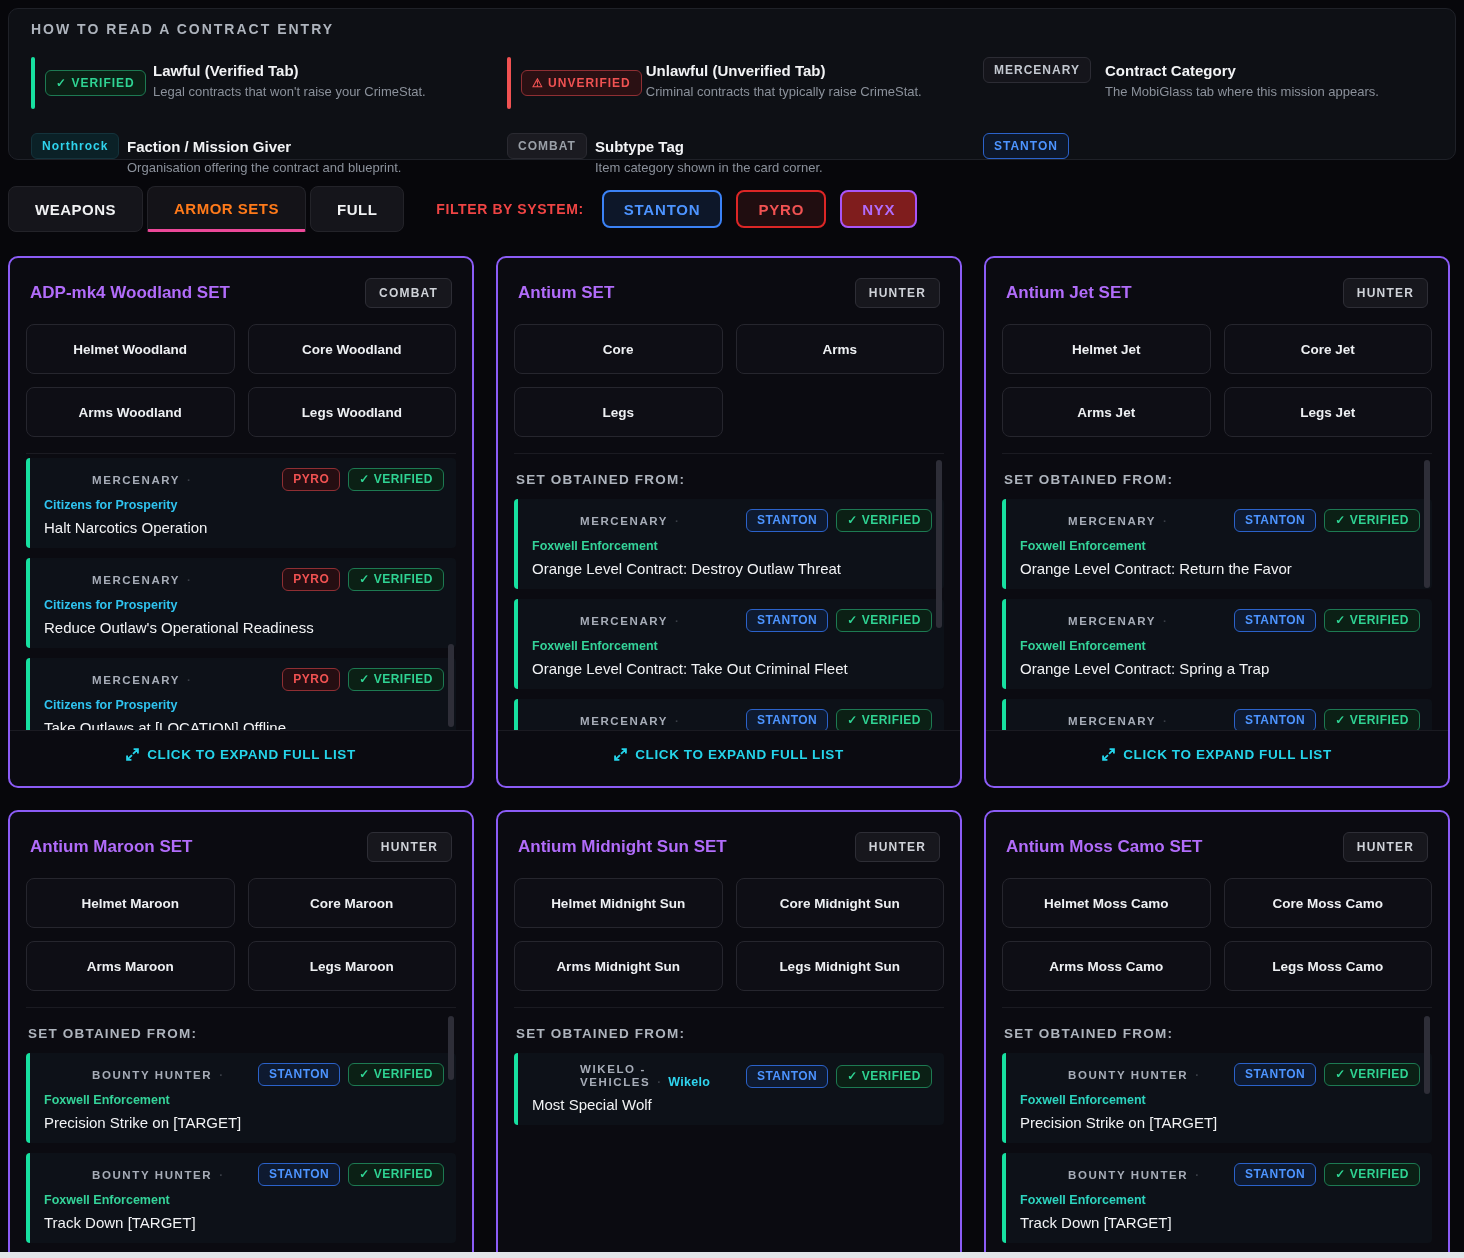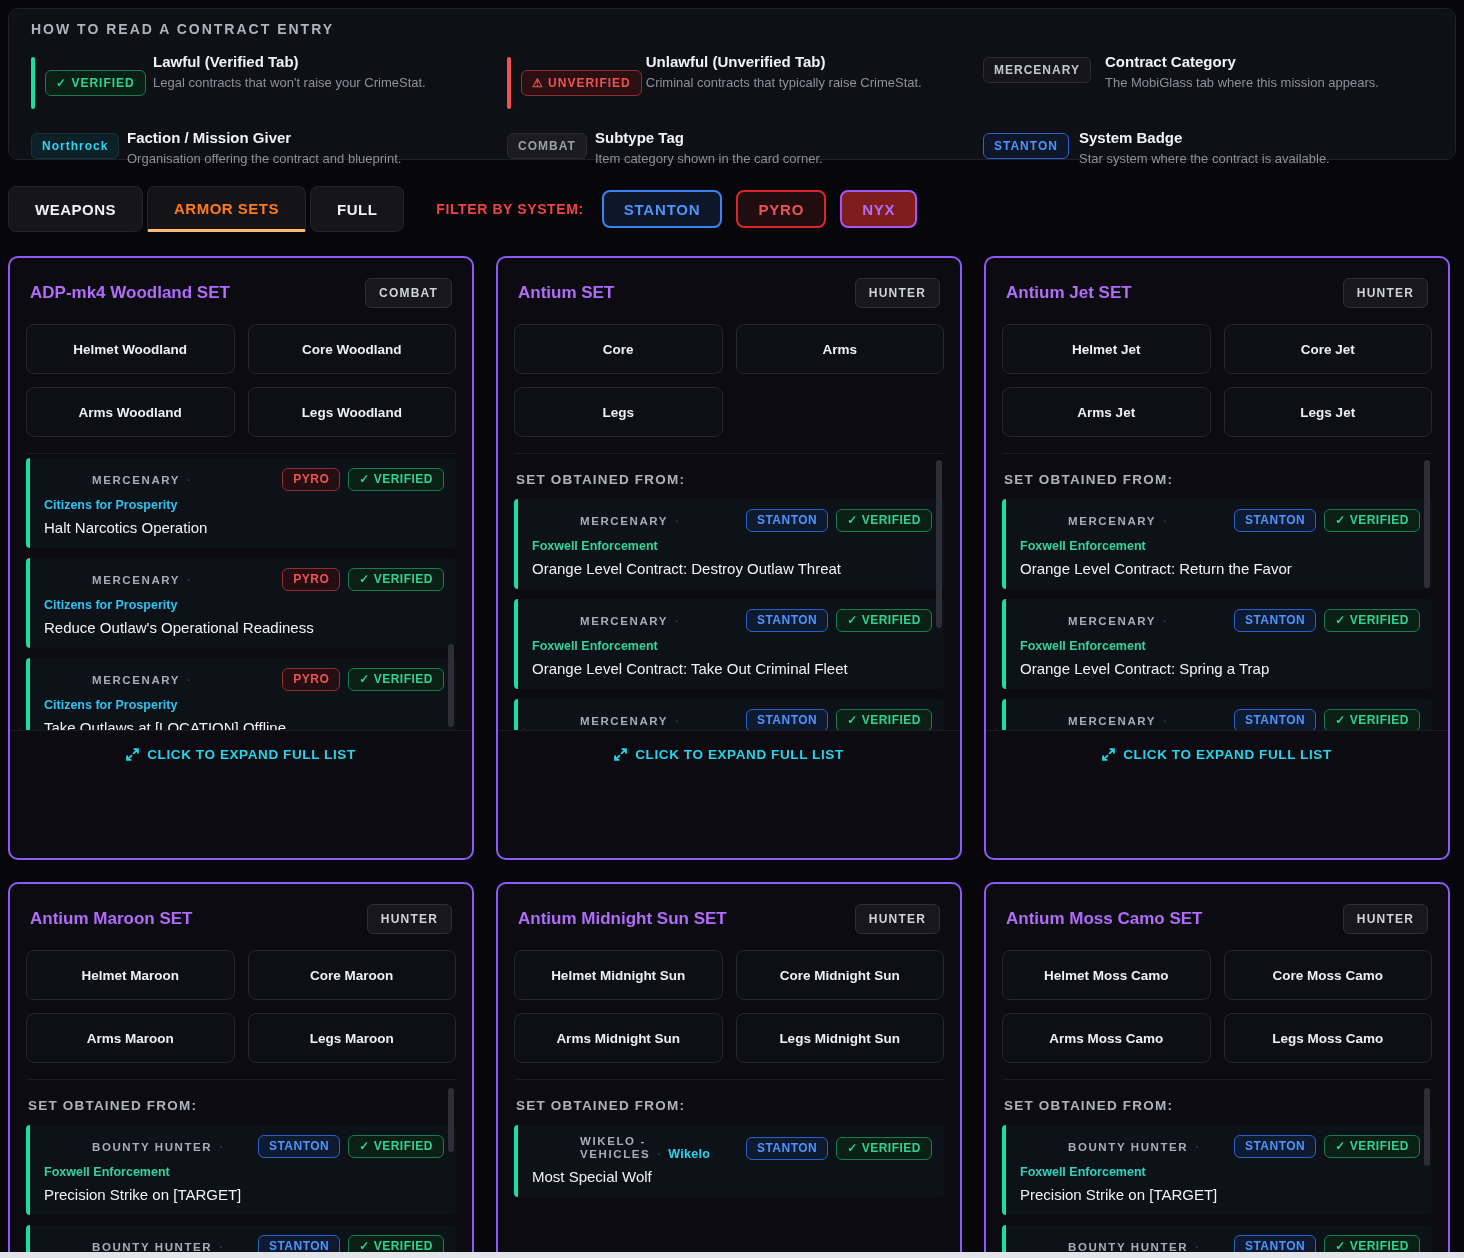--- a/index.html
+++ b/index.html
@@ -32,53 +32,53 @@
   .pill {
     display:inline-block; font-size:12px; font-weight:700; letter-spacing:1px;
     padding:5px 10px; border-radius:6px; white-space:nowrap;
   }
   .pill.lp-verified { color:#2fd393; background:#0b2015; border:1px solid #1d7a52; }
   .pill.lp-unverified { color:#f05252; background:#2a1013; border:1px solid #8f2f33; }
   .pill.lp-category { color:#c3c8d0; background:#15151b; border:1px solid #2c2c34; }
   .pill.lp-faction { color:#2fd4ee; background:#0b2127; border:1px solid #14333c; }
   .pill.lp-subtype { color:#9aa0a8; background:#1b1b21; border:1px solid #2a2a31; }
   .pill.lp-system { color:#4d94ff; background:#0d1729; border:1px solid #2b62c9; }
-  .legend-text { margin-left:4px; }
+  .legend-text { margin-left:4px;margin-top:9px; }
   .legend-item-title { color:#f2f3f5; font-size:15px; font-weight:700; }
   .legend-item-desc { color:#8b919b; font-size:13px; margin-top:5px; }
 
   
   .tabbar { display:flex; align-items:center; margin:26px 0 24px 0; }
   .tab {
     background:#15151b; border:1px solid #232329; border-radius:8px;
     color:#f1f2f4; font-weight:700; font-size:15px; letter-spacing:0.5px;
     padding:0 26px; height:46px; margin-right:4px; cursor:pointer;
     font-family:inherit;
   }
   .tab.active {
-    color:#ff7a1a; border-bottom:3px solid #fdba74; background:#141318;
+    color:#ff7a1a; border-bottom:3px solid #ec4899; background:#141318;
     border-radius:8px 8px 2px 2px;
   }
   .filter-label { color:#ef4444; font-weight:700; font-size:14px; letter-spacing:0.6px; margin:0 18px 0 28px; }
   .filter-btn {
     font-family:inherit; font-weight:700; font-size:15px; letter-spacing:0.8px;
     border-radius:8px; border:2px solid; height:38px; padding:0 20px;
     margin-right:14px; cursor:pointer;
   }
   .filter-btn.blue { color:#4d94ff; border-color:#3b82f6; background:#0d1729; }
   .filter-btn.red { color:#f05252; border-color:#dc2626; background:#200d10; }
   .filter-btn.purple { color:#b16cfa; border-color:#a855f7; background:#7f1d1d; }
 
   
   .card-grid { display:grid; grid-template-columns:repeat(3, 466px); gap:22px; }
   .card {
     background:#0b0b11; border:2px solid #8b5cf6; border-radius:10px;
     padding:16px 16px 0 16px; overflow:hidden;
   }
-  .card-grid .card:nth-child(-n+3) { height:604px; }
+  .card-grid .card:nth-child(-n+3) { height:532px; }
   .card-grid .card:nth-child(n+4) { height:560px; }
 
   .card-head { display:flex; justify-content:space-between; align-items:center; padding:4px 4px 0 4px; }
   .card-title { color:#b16cfa; font-size:17px; font-weight:700; }
   .subtype-badge {
     color:#cfd2d8; background:#17171d; border:1px solid #2e2e36; border-radius:6px;
     font-size:12px; font-weight:700; letter-spacing:1.2px; padding:7px 13px;
   }
   .items-grid { display:grid; grid-template-columns:1fr 1fr; gap:13px; margin-top:16px; }
   .item-btn {
@@ -195,24 +195,20 @@
         <span class="legend-text">
           <div class="legend-item-title">Subtype Tag</div>
           <div class="legend-item-desc">Item category shown in the card corner.</div>
         </span>
       </div>
 
       <div class="legend-item">
         <span class="legend-badge-zone" style="flex-basis:92px">
           <span class="pill lp-system">STANTON</span>
         </span>
-        <span class="legend-text">
-          <div class="legend-item-title">System Badge</div>
-          <div class="legend-item-desc">Star system where the contract is available.</div>
-        </span>
       </div>
 
     </div>
   </section>
 
   <div class="tabbar">
     <button class="tab">WEAPONS</button>
     <button class="tab active">ARMOR SETS</button>
     <button class="tab">FULL</button>
     <span class="filter-label">FILTER BY SYSTEM:</span>

